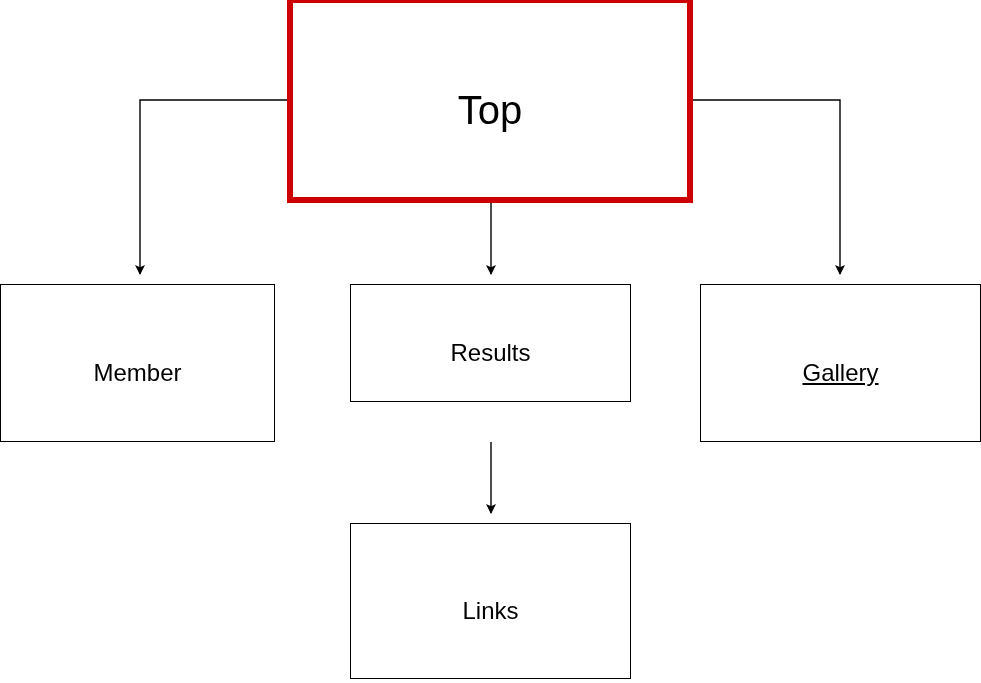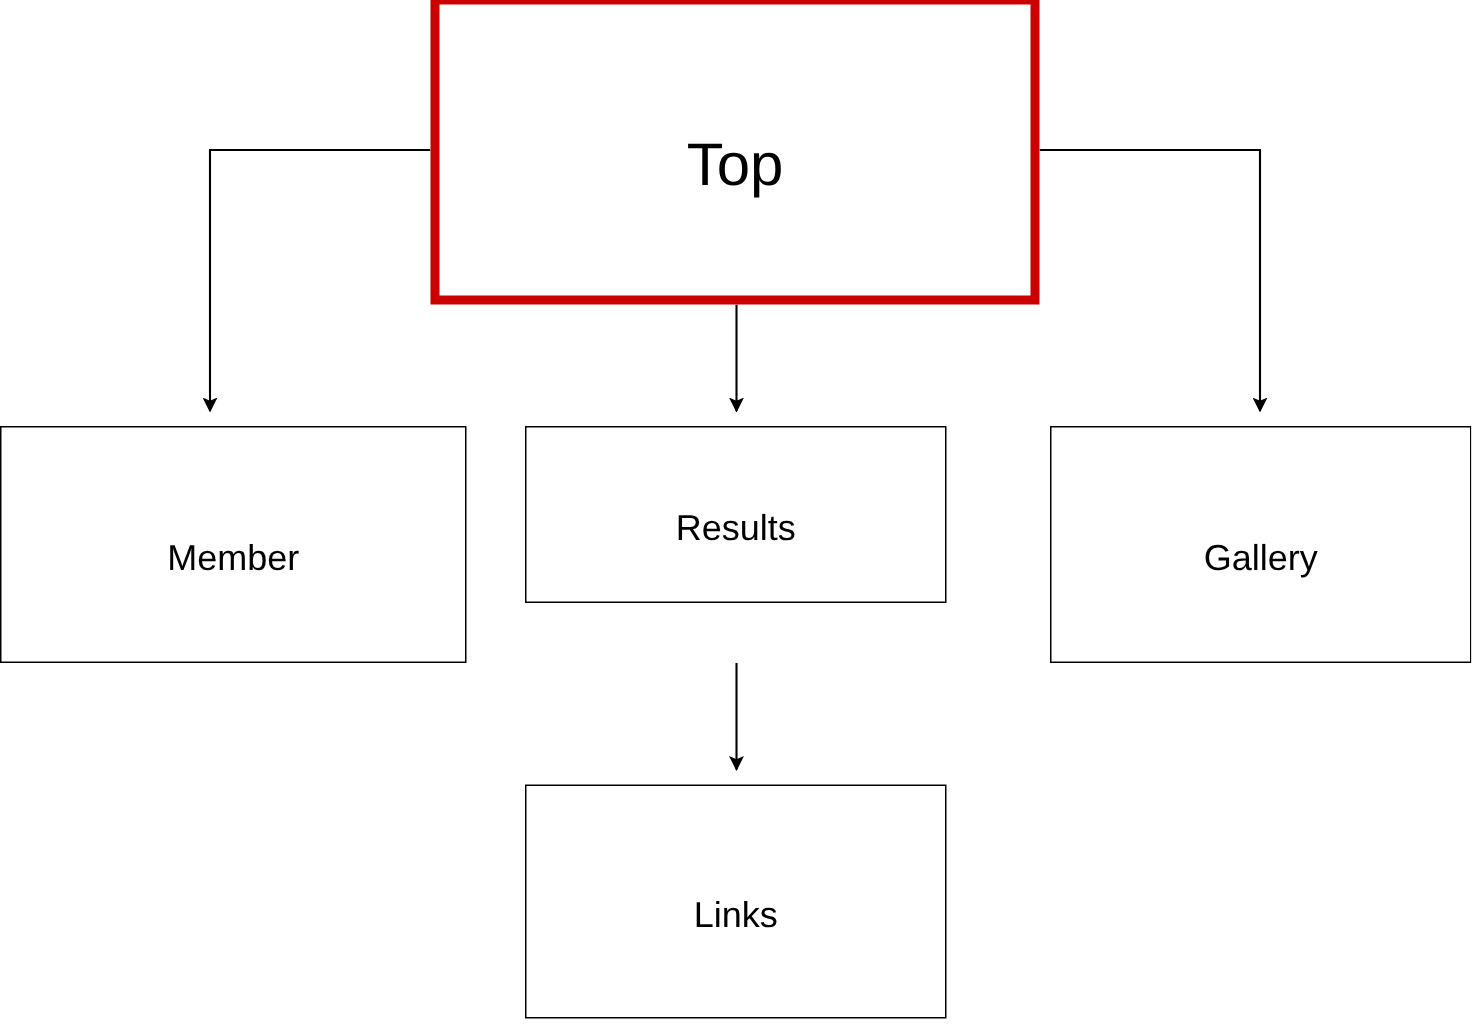--- a/index.html
+++ b/index.html
@@ -70,29 +70,29 @@
 
     <path d="M 693 100 L 840 100 L 840 274" fill="none" stroke="#000000" stroke-width="1.4" marker-end="url(#arrowhead)"></path>
 
     <path d="M 491 442 L 491 513" fill="none" stroke="#000000" stroke-width="1.4" marker-end="url(#arrowhead)"></path>
   </svg>
 
   <div class="node node-root" id="node-top" style="left: 287px; top: -3px; width: 406px; height: 206px;">
     <span class="node-label">Top</span>
   </div>
 
-  <div class="node node-default" id="node-member" style="left: 0px; top: 284px; width: 311px; height: 158px;">
+  <div class="node node-default" id="node-member" style="left: 0px; top: 284px; width: 275px; height: 158px;">
     <span class="node-label">Member</span>
   </div>
 
   <div class="node node-default" id="node-results" style="left: 350px; top: 284px; width: 281px; height: 118px;">
     <span class="node-label">Results</span>
   </div>
 
-  <div class="node node-default" id="node-gallery" style="left: 700px; top: 284px; width: 281px; height: 158px;">
+  <div class="node node-default" id="node-gallery" style="left: 700px; top: 284px; width: 281px; height: 158px; text-decoration: underline;">
     <span class="node-label">Gallery</span>
   </div>
 
   <div class="node node-default" id="node-links" style="left: 350px; top: 523px; width: 281px; height: 156px;">
     <span class="node-label">Links</span>
   </div>
 
 </div>
 
 </body></html>

